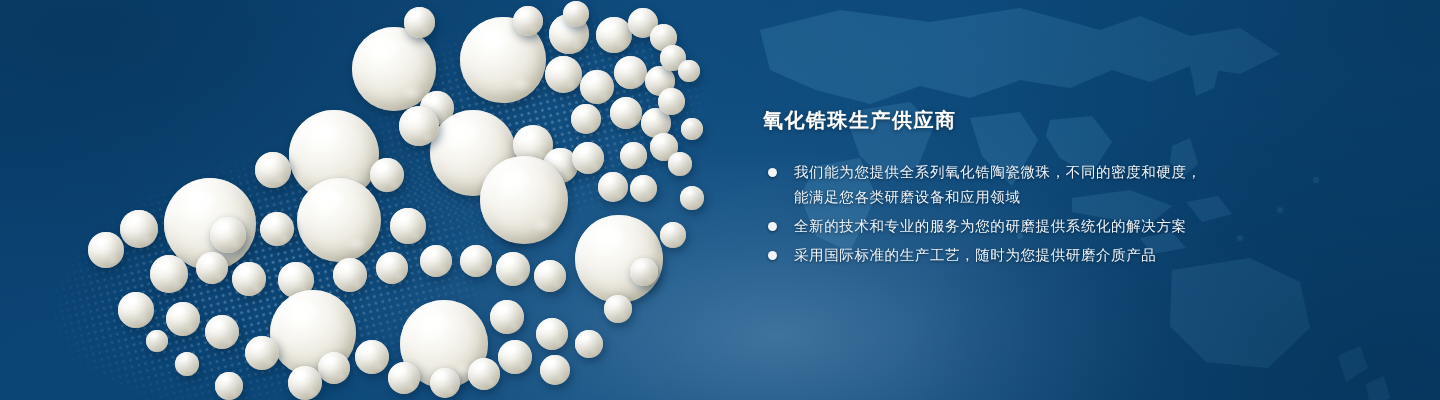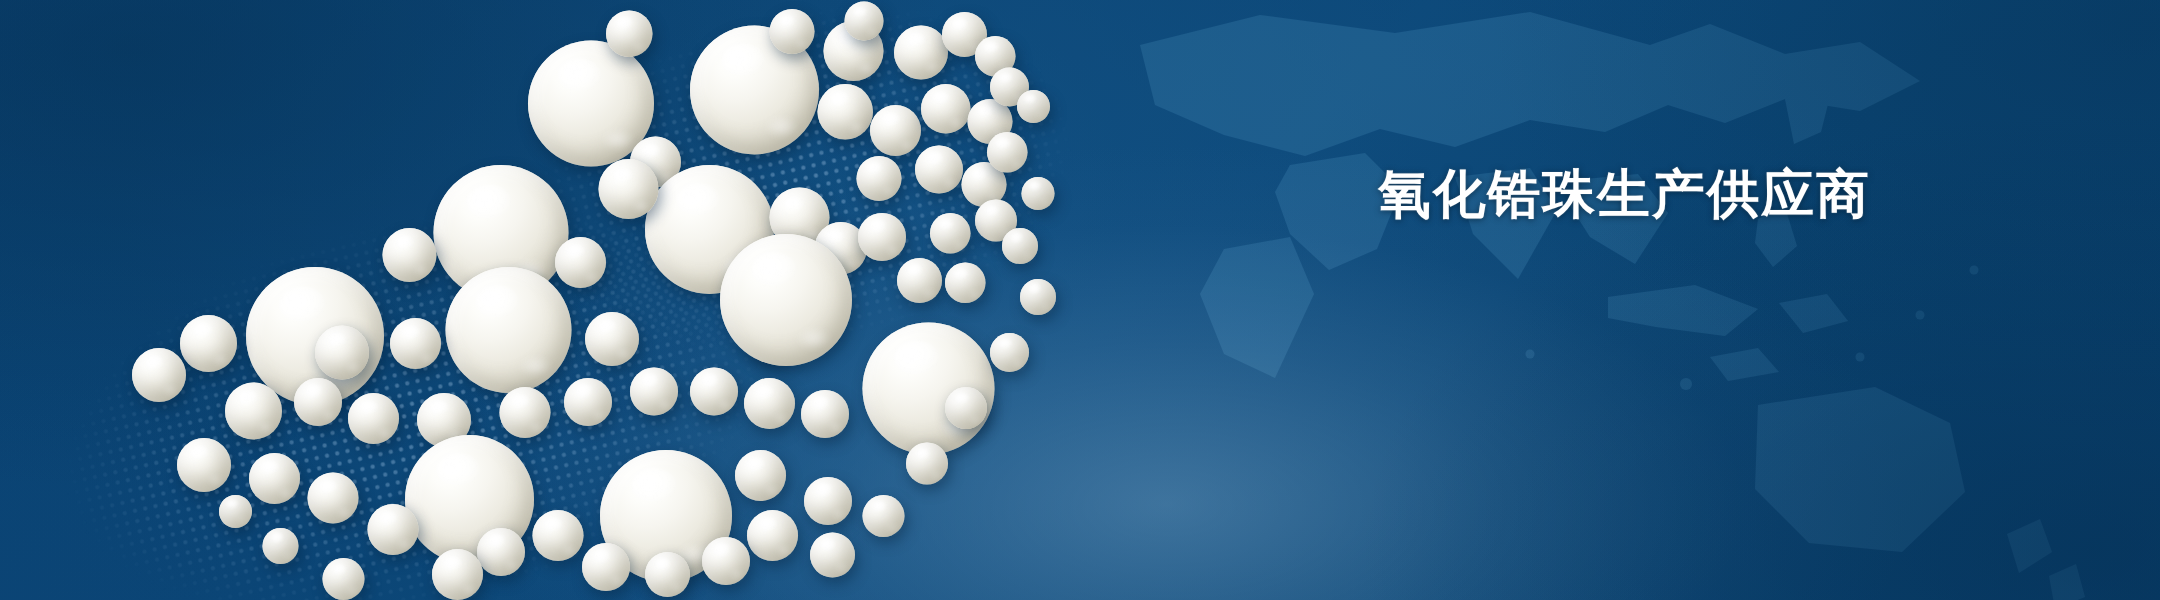--- a/index.html
+++ b/index.html
@@ -97,27 +97,26 @@
   }
 
   
   #copy {
     position:absolute;
     left:763px; top:108px;
     width:640px;
   }
   #headline {
     color:#ffffff;
-    font-size:35px;
+    font-size:20px;
     font-weight:bold;
     letter-spacing:1.5px;
     line-height:1.25;
     text-shadow:0 1px 4px rgba(3,28,50,0.70), 0 0 1px rgba(255,255,255,0.4);
     white-space:nowrap;
-    text-align:center;
   }
   #bullets {
     margin-top:27px;
     list-style:none;
   }
   .bullet {
     position:relative;
     padding-left:31px;
     margin-bottom:4px;
     color:#eef3f8;
@@ -261,15 +260,30 @@
       <div class="bead" style="left: 668px; top: 152px; width: 24px; height: 24px;"></div>
       <div class="bead" style="left: 681px; top: 118px; width: 22px; height: 22px;"></div>
       <div class="bead" style="left: 678px; top: 60px; width: 22px; height: 22px;"></div>
       <div class="bead" style="left: 215px; top: 372px; width: 28px; height: 28px;"></div>
       <div class="bead" style="left: 175px; top: 352px; width: 24px; height: 24px;"></div>
       <div class="bead" style="left: 146px; top: 330px; width: 22px; height: 22px;"></div>
     </div>
 
   <div id="copy">
     <h1 id="headline">氧化锆珠生产供应商</h1>
+    <ul id="bullets">
+        <li class="bullet">
+          <span class="bullet-dot"></span>
+          <span class="bullet-line">我们能为您提供全系列氧化锆陶瓷微珠，不同的密度和硬度，</span>
+          <span class="bullet-line">能满足您各类研磨设备和应用领域</span>
+        </li>
+        <li class="bullet">
+          <span class="bullet-dot"></span>
+          <span class="bullet-line">全新的技术和专业的服务为您的研磨提供系统化的解决方案</span>
+        </li>
+        <li class="bullet">
+          <span class="bullet-dot"></span>
+          <span class="bullet-line">采用国际标准的生产工艺，随时为您提供研磨介质产品</span>
+        </li>
+      </ul>
   </div>
 
 </div>
 
 </body></html>

